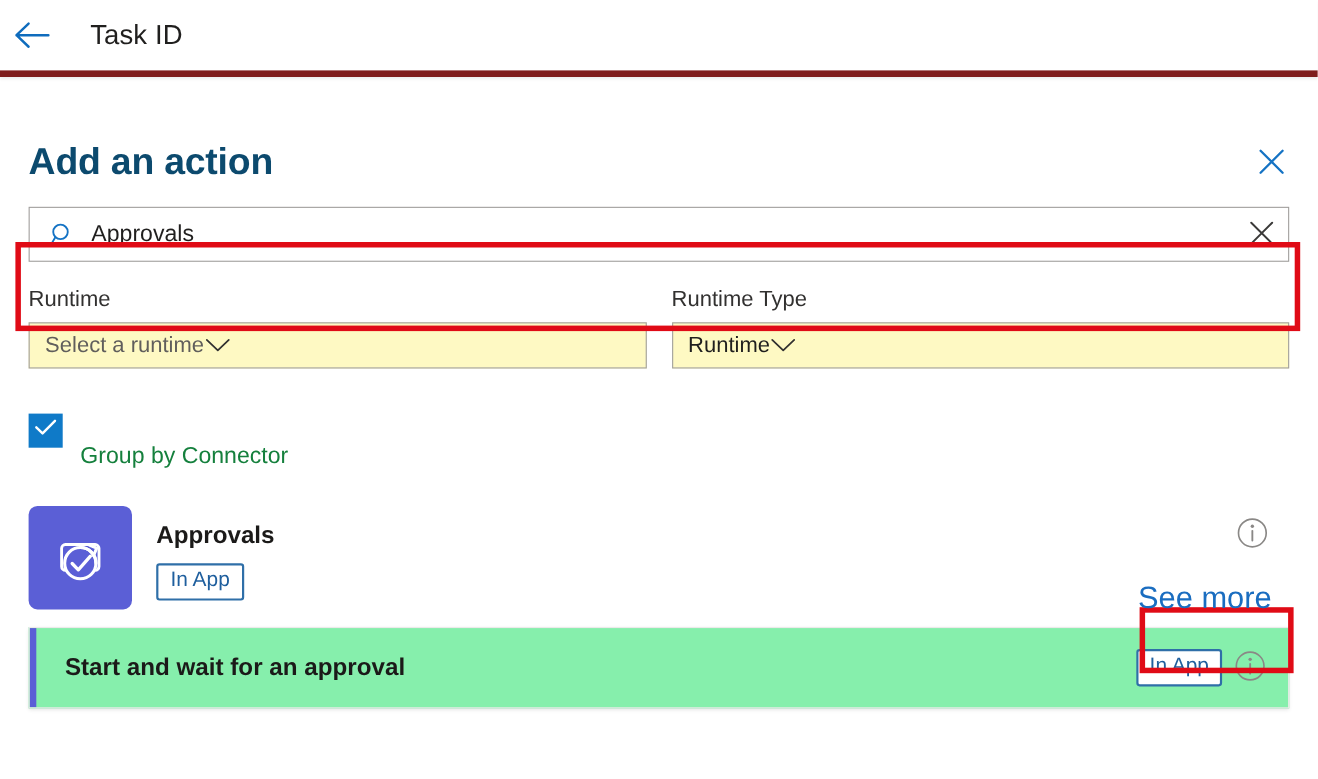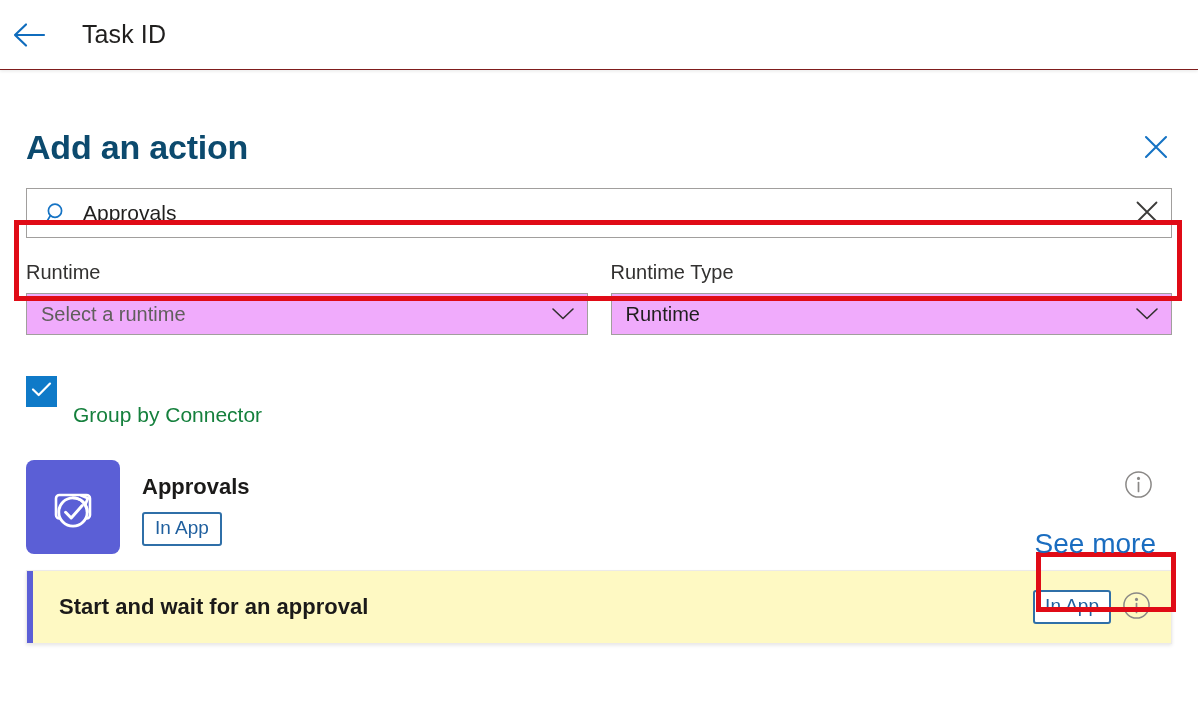--- a/index.html
+++ b/index.html
@@ -17,21 +17,21 @@
     position: relative;
   }
 
   
   .topbar {
     height: 70px;
     width: 100%;
     display: flex;
     align-items: center;
     background: #ffffff;
-    border-bottom: 1px solid #7f1d1d;
+    border-bottom: 6px solid #7f1d1d;
     box-shadow: 0 1.5px 3px rgba(0,0,0,0.08);
     position: relative;
     z-index: 5;
   }
   .back-btn {
     width: 46px;
     height: 46px;
     margin-left: 6px;
     display: flex;
     align-items: center;
@@ -154,24 +154,23 @@
   .field { width: 562px; }
   .field-label {
     font-size: 20px;
     color: #323130;
     margin-bottom: 9px;
     line-height: 24px;
   }
   .dropdown {
     height: 42px;
     border: 1px solid #a19f9d;
-    background: #f0abfc;
-    display: flex;
-    align-items: center;
-    justify-content: space-between;
+    background: #fef9c3;
+    display: flex;
+    align-items: center;
     padding: 0 12px 0 14px;
     cursor: pointer;
   }
   .dropdown-value {
     font-size: 20px;
     color: #201f1e;
   }
   .dropdown-value.placeholder { color: #605e5c; }
   .chevron { display: flex; align-items: center; }
 
@@ -266,21 +265,21 @@
     color: #1a6dc0;
     cursor: pointer;
     white-space: nowrap;
     z-index: 45;
   }
 
   
   .action-card {
     margin-top: 10px;
     height: 74px;
-    background: #fef9c3;
+    background: #86efac;
     border: 1px solid #eceaea;
     box-shadow: 0 1.6px 3.6px rgba(0,0,0,0.10), 0 0.3px 0.9px rgba(0,0,0,0.08);
     display: flex;
     align-items: center;
     position: relative;
     overflow: hidden;
   }
   .action-accent {
     width: 6px;
     height: 100%;

